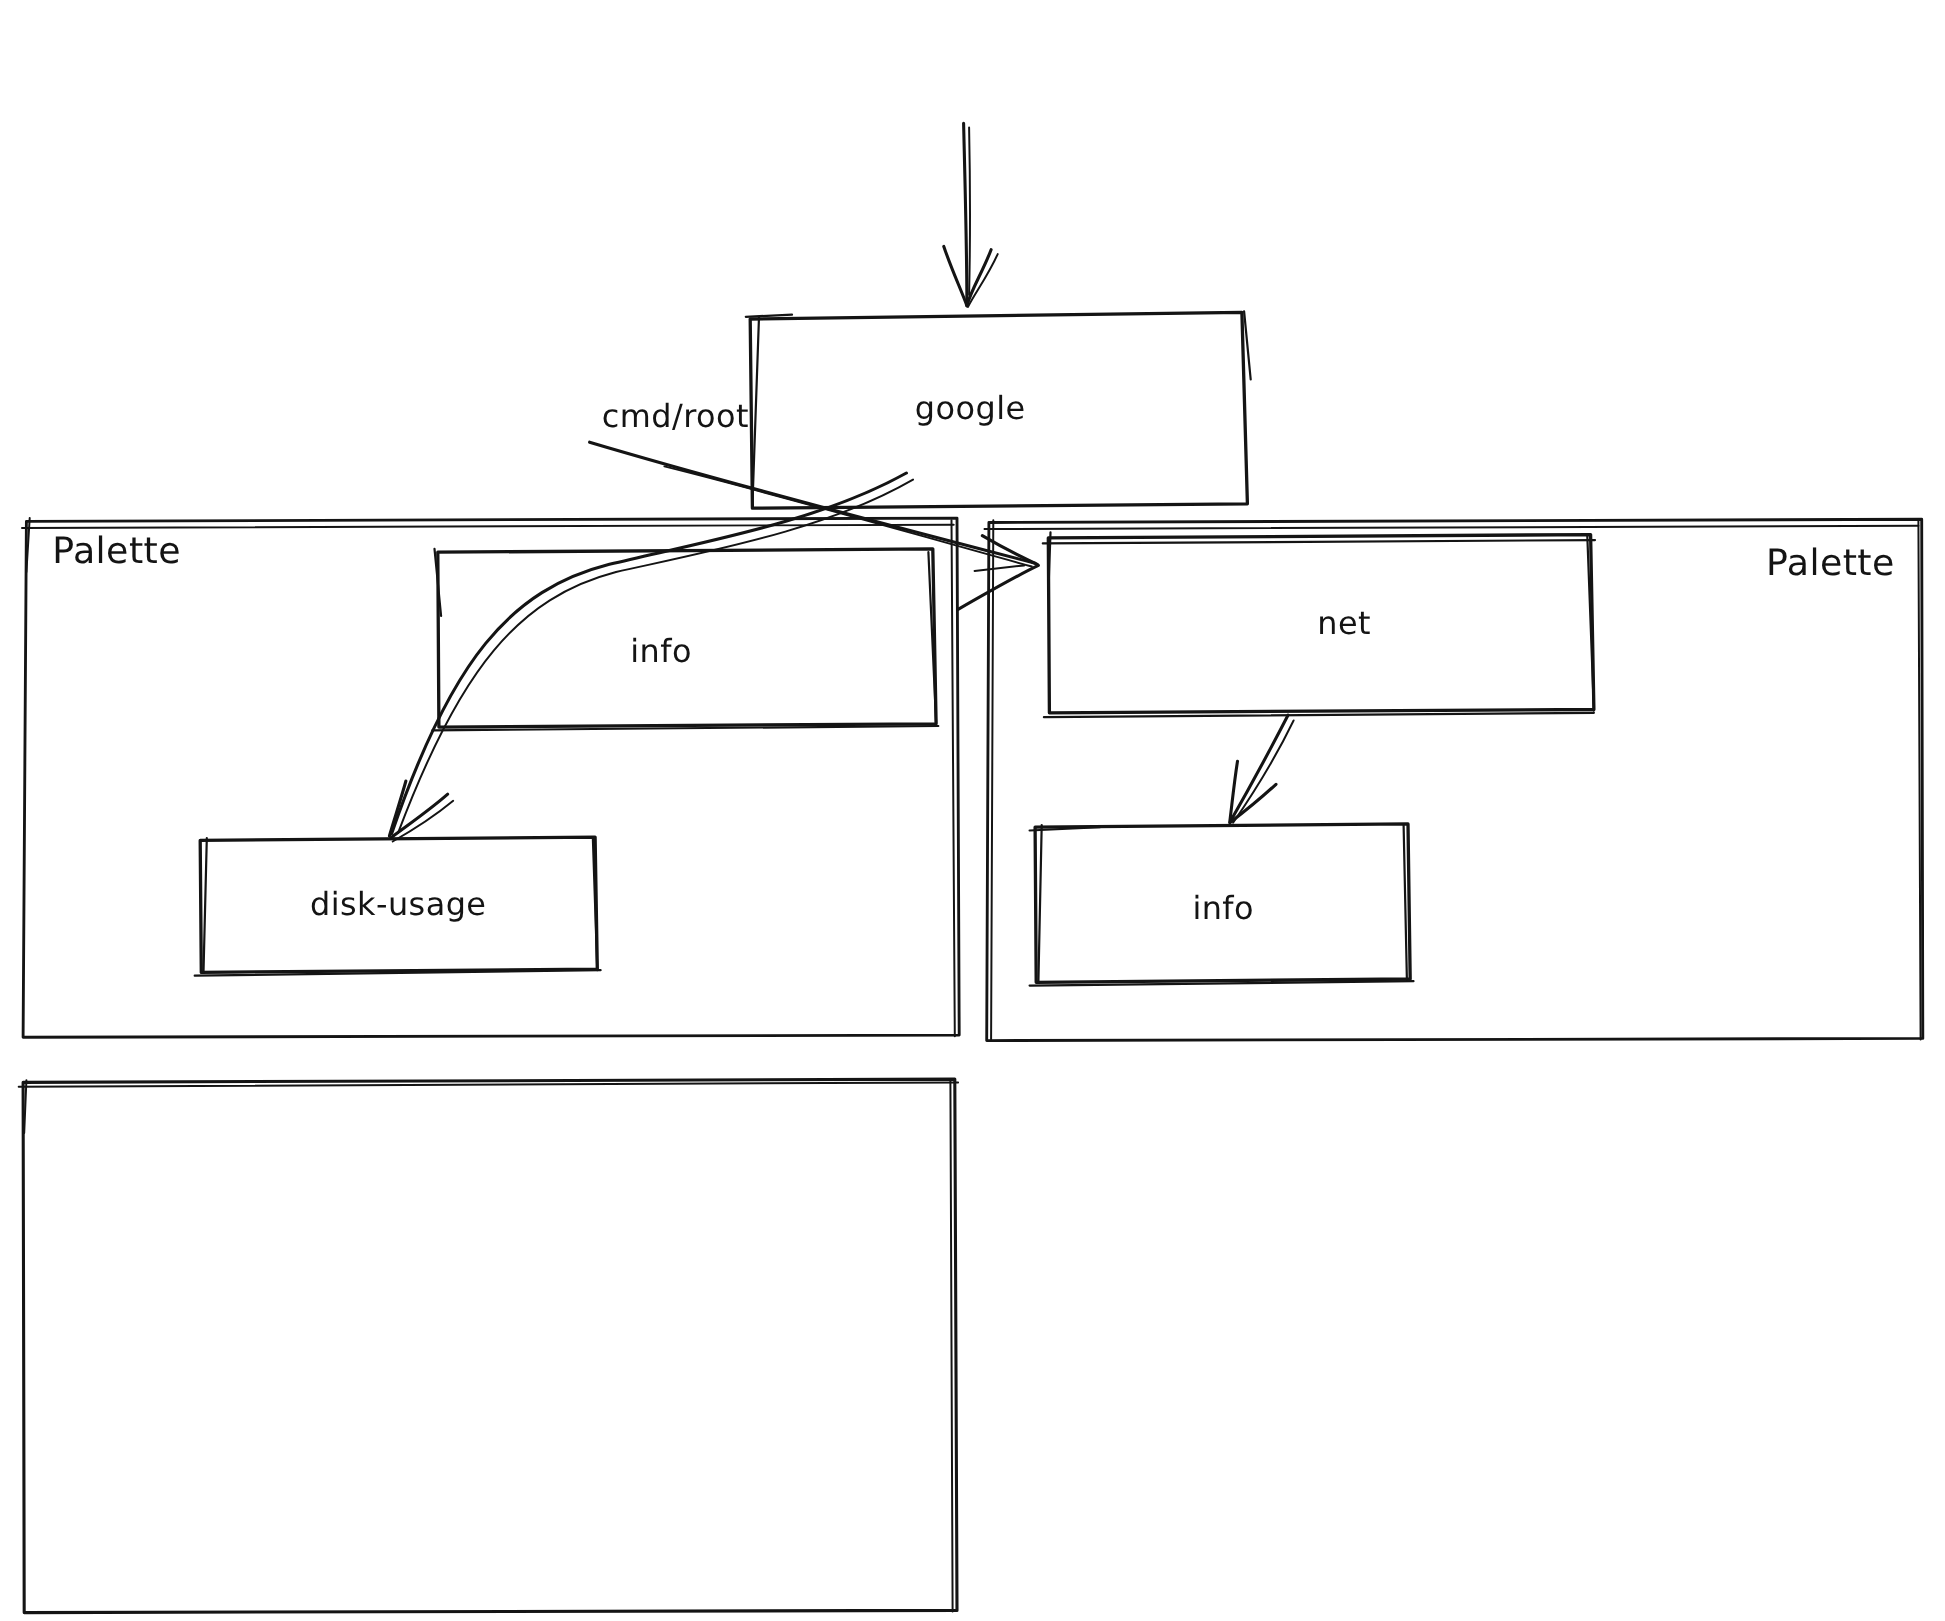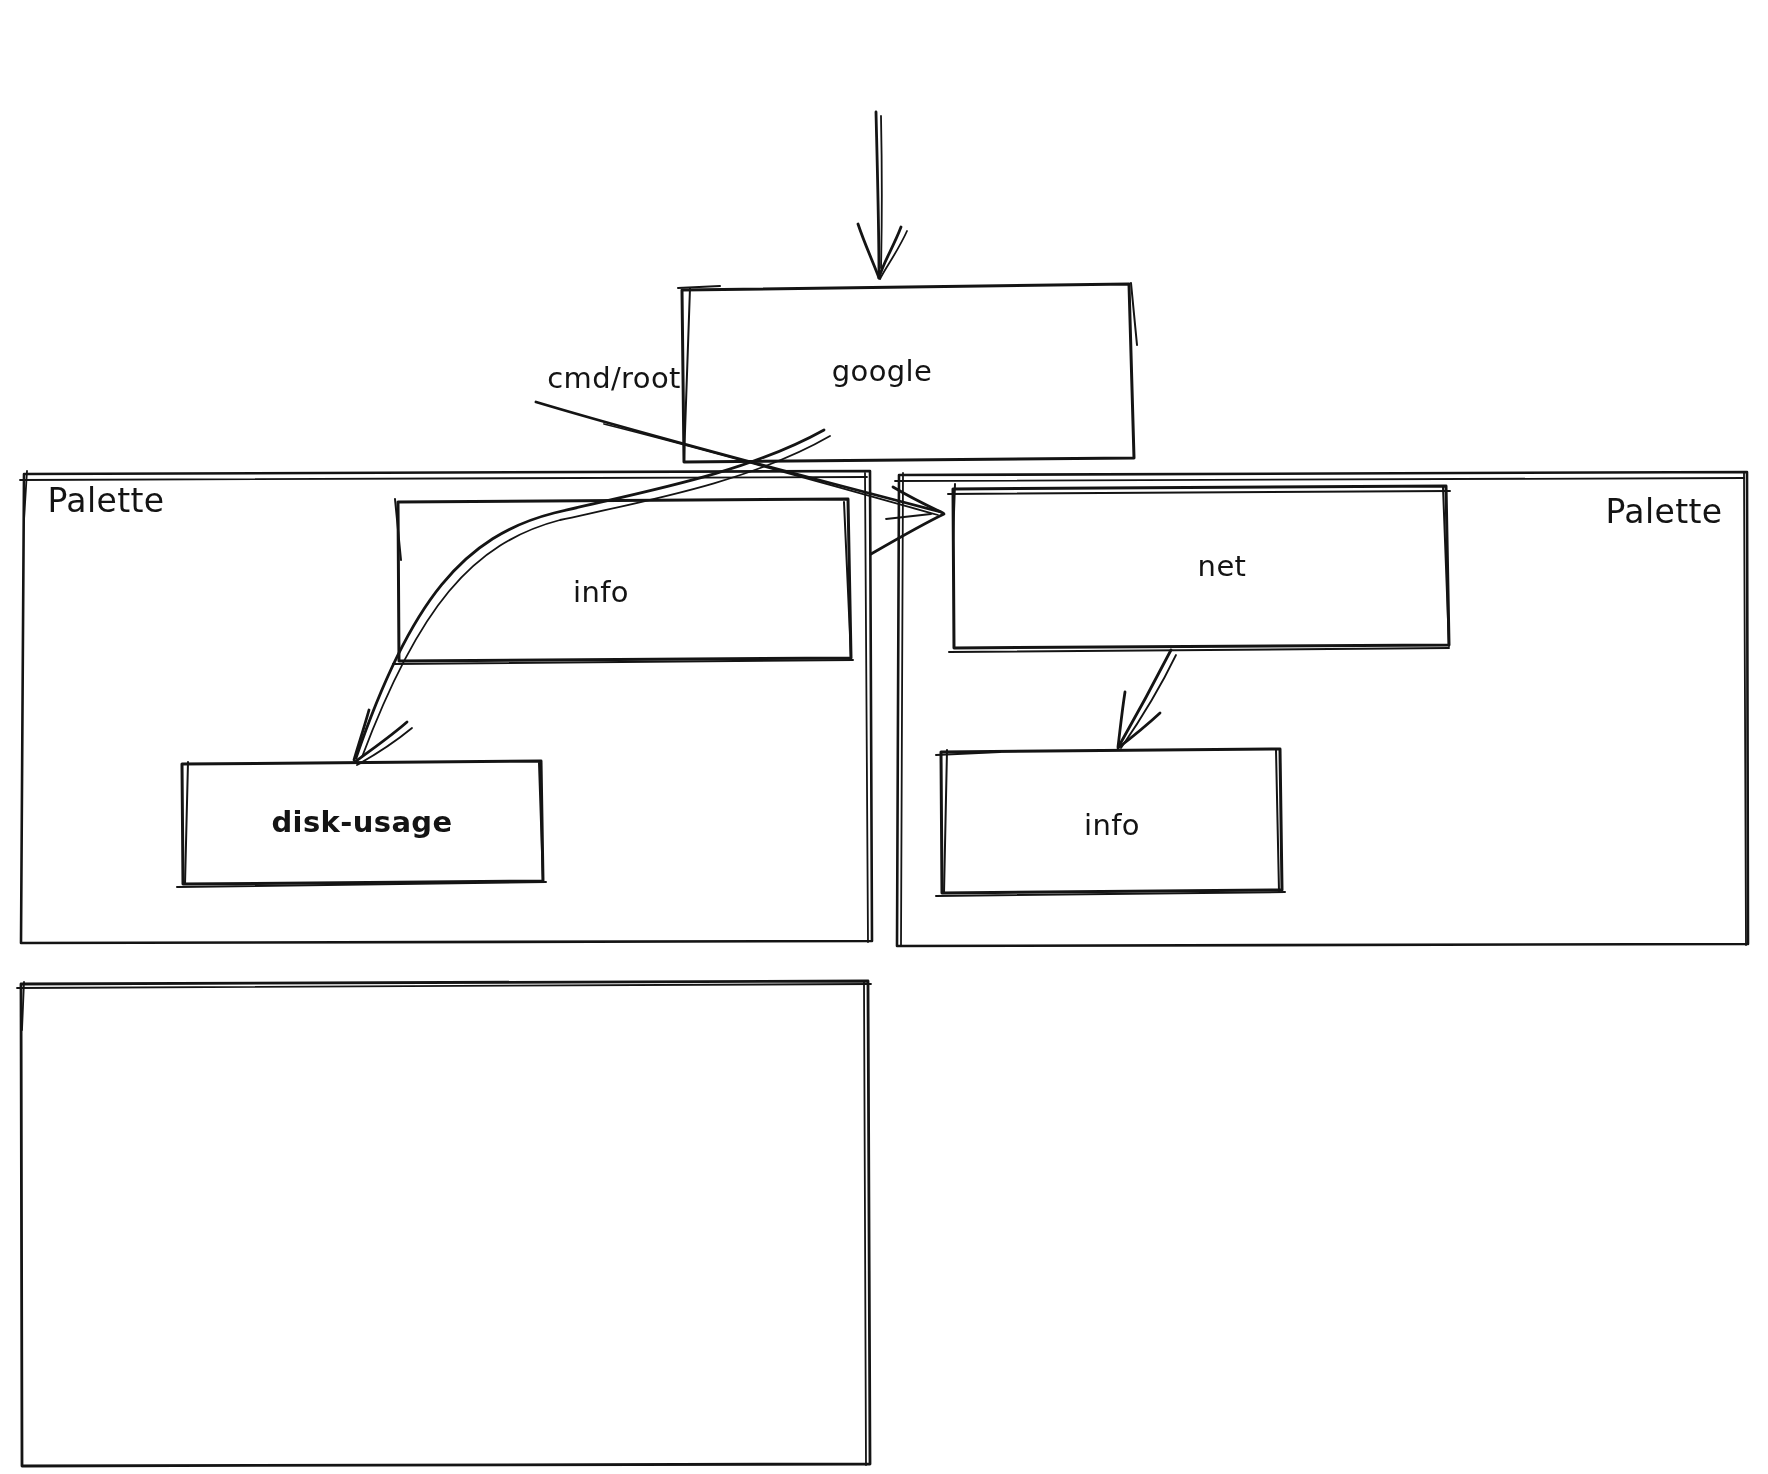--- a/index.html
+++ b/index.html
@@ -18,21 +18,21 @@
     position:absolute; transform:translate(-50%,-50%);
     white-space:nowrap; color:var(--ink);
     font-size:29px; letter-spacing:0.4px; font-weight:400;
   }
   .lbl.title   { left:1048px; top:37px;  font-size:30px; }
   .lbl.toolbox { left:882px;  top:371px; }
   .lbl.cmdroot { left:573px;  top:378px;margin-left:41px; }
   .lbl.pal-l   { left:106px;  top:500px; font-size:33px; }
   .lbl.pal-r   { left:1664px; top:511px; font-size:33px; }
   .lbl.info    { left:601px;  top:592px; }
-  .lbl.disku   { left:362px;  top:822px;font-weight:bold; }
+  .lbl.disku   { left:362px;  top:822px; }
   .lbl.net     { left:1222px; top:566px; }
   .lbl.ping    { left:1112px; top:825px; }
 </style>
 </head>
 <body>
 
 <div id="canvas-wrap">
 
   <svg class="sketch" viewBox="0 0 1768 1474" fill="none" stroke="currentColor" stroke-linecap="round" stroke-linejoin="round">
 

